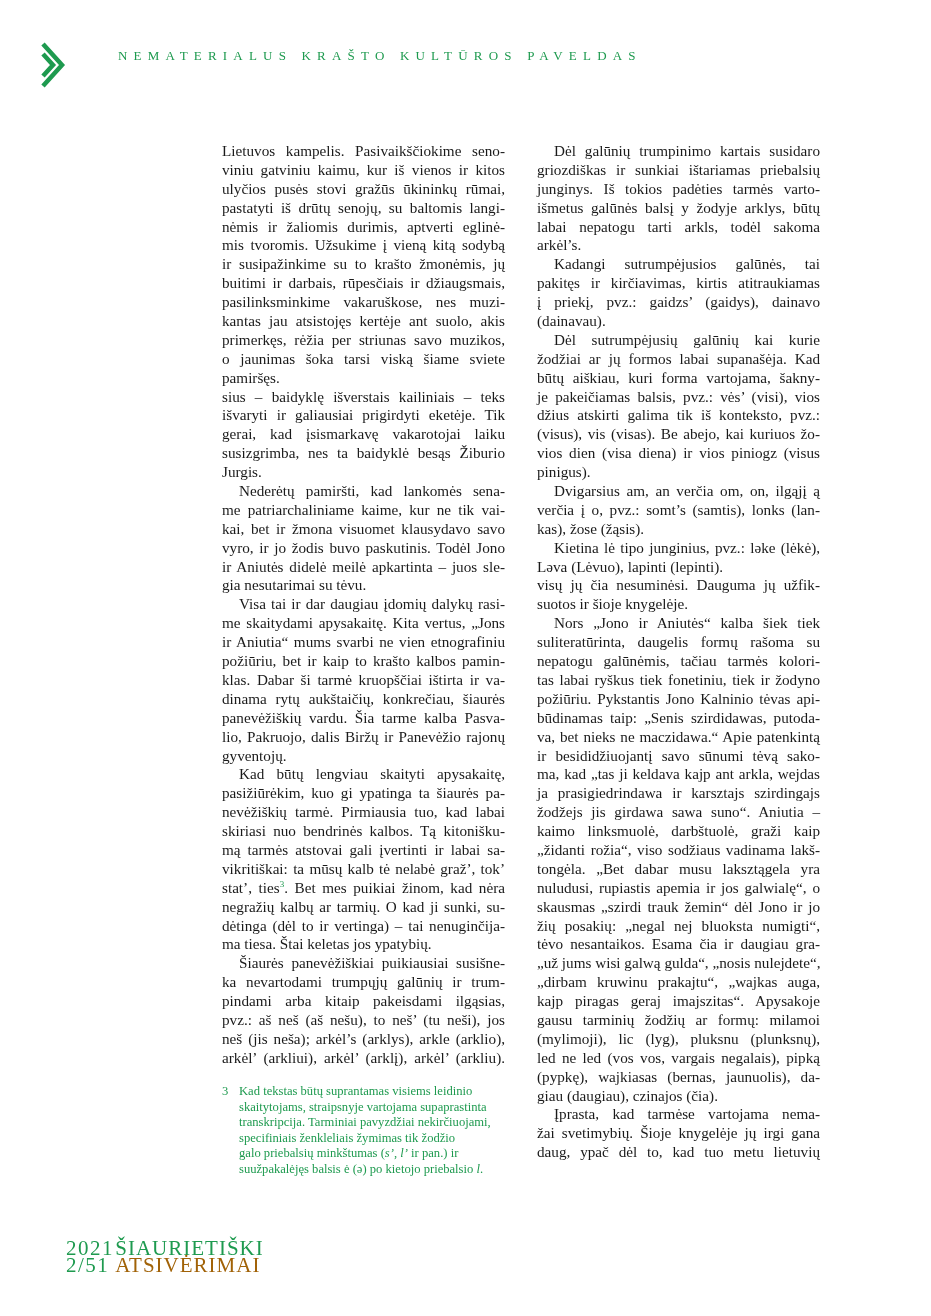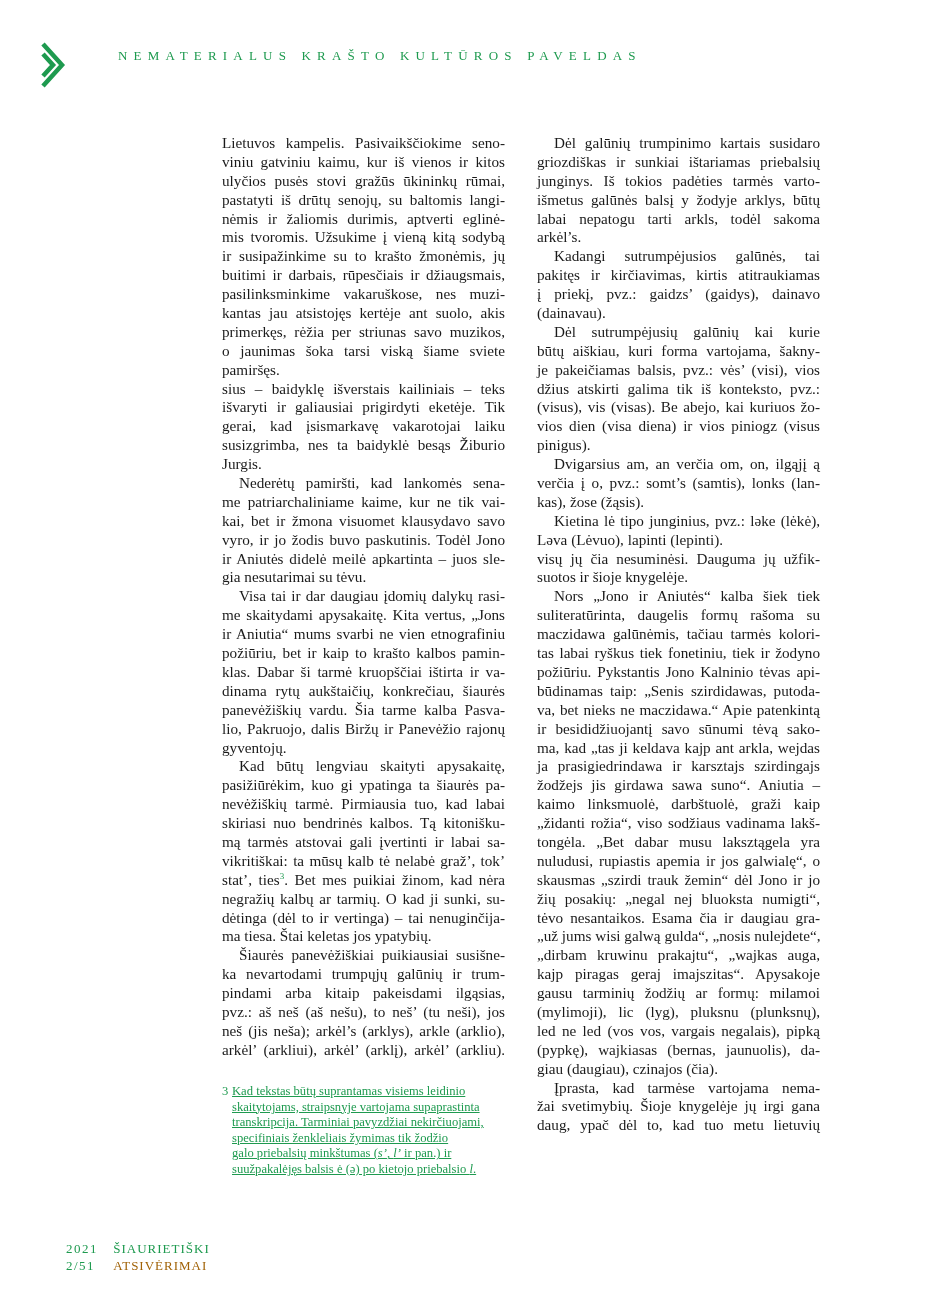--- a/index.html
+++ b/index.html
@@ -1,37 +1,37 @@
 <!DOCTYPE html>
 <html><head>
 <meta charset="utf-8">
 <style>
   html, body { margin: 0; padding: 0; background: #ffffff; }
   body { width: 931px; height: 1316px; position: relative; overflow: hidden;
          font-family: "DejaVu Serif", "Liberation Serif", serif; color: #1a1a1a; }
   .logo { position: absolute; left: 40px; top: 42px; width: 28px; height: 46px; }
   .header-title { position: absolute; left: 118px; top: 48px; font-family: "Liberation Serif", serif;
                   font-size: 13px; letter-spacing: 6.2px; color: #1e9a4f; white-space: nowrap; }
-  .col { position: absolute; top: 134px; width: 283px; }
+  .col { position: absolute; top: 142px; width: 283px; }
   .col-left { left: 222px; }
   .col-right { left: 537px; }
   .line { font-family: "Liberation Serif", serif; font-size: 15.2px; line-height: 18.9px; height: 18.9px;
           text-align: justify; text-align-last: justify; white-space: nowrap; overflow: visible; }
   .line.last { text-align-last: left; }
   .line.indent { padding-left: 17px; }
   .line span.i { }
   .line sup.fn { color: #1e9a4f; font-size: 9px; vertical-align: super; line-height: 0; }
   .footnote { position: absolute; left: 222px; top: 1084px; width: 290px; color: #1e9a4f;
               font-family: "Liberation Serif", serif; font-size: 12.6px; line-height: 15.6px; }
   .footnote .num { position: absolute; left: 0; top: 0; }
-  .footnote .body { margin-left: 10px; text-decoration: underline; }
+  .footnote .body { margin-left: 17px; }
   .footnote .body div { white-space: nowrap; }
   .footnote .i { font-style: italic; }
   .footer { position: absolute; left: 66px; top: 1240px; font-family: "Liberation Serif", serif;
-            font-size: 13px; line-height: 17px; }
+            font-size: 21px; line-height: 17px; }
   .footer .row { white-space: nowrap; }
   .footer .yr { color: #1e9a4f; letter-spacing: 1.5px; display: inline-block; width: 44px; }
   .footer .mag1 { color: #1e9a4f; letter-spacing: 1px; }
   .footer .mag2 { color: #a16207; letter-spacing: 1px; }
 </style>
 </head>
 <body>
 
 <svg class="logo" viewBox="0 0 28 46">
   <polyline points="3,2 22,23 3,44" fill="none" stroke="#1e9a4f" stroke-width="4.5"></polyline>
@@ -95,36 +95,37 @@
     <div class="line"><span>griozdiškas ir sunkiai ištariamas priebalsių</span></div>
     <div class="line"><span>junginys. Iš tokios padėties tarmės varto-</span></div>
     <div class="line"><span>išmetus galūnės balsį y žodyje </span><span class="i">arklys</span><span>, būtų</span></div>
     <div class="line"><span>labai nepatogu tarti </span><span class="i">arkls</span><span>, todėl sakoma</span></div>
     <div class="line last"><span class="i">arkėl’s</span><span>.</span></div>
     <div class="line indent"><span>Kadangi sutrumpėjusios galūnės, tai</span></div>
     <div class="line"><span>pakitęs ir kirčiavimas, kirtis atitraukiamas</span></div>
     <div class="line"><span>į priekį, pvz.: </span><span class="i">gaidzs’</span><span> (gaidys), </span><span class="i">dainavo</span></div>
     <div class="line last"><span>(dainavau).</span></div>
     <div class="line indent"><span>Dėl sutrumpėjusių galūnių kai kurie</span></div>
+    <div class="line"><span>žodžiai ar jų formos labai supanašėja. Kad</span></div>
     <div class="line"><span>būtų aiškiau, kuri forma vartojama, šakny-</span></div>
     <div class="line"><span>je pakeičiamas balsis, pvz.: </span><span class="i">vės’</span><span> (visi), </span><span class="i">vios</span></div>
     <div class="line"><span>džius atskirti galima tik iš konteksto, pvz.:</span></div>
     <div class="line"><span>(visus), </span><span class="i">vis</span><span> (visas). Be abejo, kai kuriuos žo-</span></div>
     <div class="line"><span class="i">vios dien</span><span> (visa diena) ir </span><span class="i">vios piniogz</span><span> (visus</span></div>
     <div class="line last"><span>pinigus).</span></div>
     <div class="line indent"><span>Dvigarsius </span><span class="i">am</span><span>, </span><span class="i">an</span><span> verčia </span><span class="i">om</span><span>, </span><span class="i">on</span><span>, ilgąjį ą</span></div>
     <div class="line"><span>verčia į </span><span class="i">o</span><span>, pvz.: </span><span class="i">somt’s</span><span> (samtis), </span><span class="i">lonks</span><span> (lan-</span></div>
     <div class="line last"><span>kas), žose (žąsis).</span></div>
     <div class="line indent"><span>Kietina </span><span class="i">lė</span><span> tipo junginius, pvz.: </span><span class="i">ləke</span><span> (lėkė),</span></div>
     <div class="line last"><span class="i">Ləva</span><span> (Lėvuo), </span><span class="i">lapinti</span><span> (lepinti).</span></div>
     <div class="line"><span>visų jų čia nesuminėsi. Dauguma jų užfik-</span></div>
     <div class="line last"><span>suotos ir šioje knygelėje.</span></div>
     <div class="line indent"><span>Nors „Jono ir Aniutės“ kalba šiek tiek</span></div>
     <div class="line"><span>suliteratūrinta, daugelis formų rašoma su</span></div>
-    <div class="line"><span>maczidawa galūnėmis, tačiau tarmės kolori-</span></div>
+    <div class="line"><span>nepatogu galūnėmis, tačiau tarmės kolori-</span></div>
     <div class="line"><span>tas labai ryškus tiek fonetiniu, tiek ir žodyno</span></div>
     <div class="line"><span>požiūriu. Pykstantis Jono Kalninio tėvas api-</span></div>
     <div class="line"><span>būdinamas taip: </span><span class="i">„Senis szirdidawas, putoda-</span></div>
     <div class="line"><span class="i">va, bet nieks ne maczidawa.</span><span>“ Apie patenkintą</span></div>
     <div class="line"><span>ir besididžiuojantį savo sūnumi tėvą sako-</span></div>
     <div class="line"><span>ma, kad </span><span class="i">„tas ji keldava kajp ant arkla, wejdas</span></div>
     <div class="line"><span class="i">ja prasigiedrindawa ir karsztajs szirdingajs</span></div>
     <div class="line"><span class="i">žodžejs jis girdawa sawa suno</span><span>“. Aniutia –</span></div>
     <div class="line"><span>kaimo linksmuolė, darbštuolė, graži kaip</span></div>
     <div class="line"><span class="i">„židanti rožia</span><span>“, viso sodžiaus vadinama lakš-</span></div>

